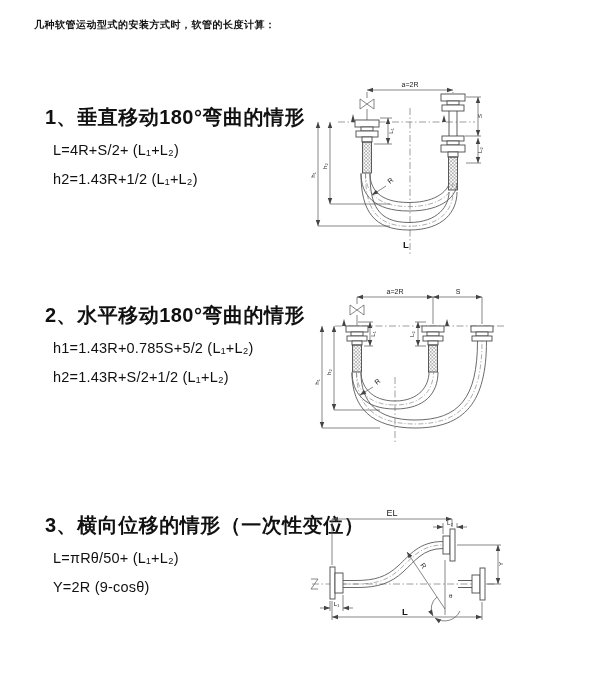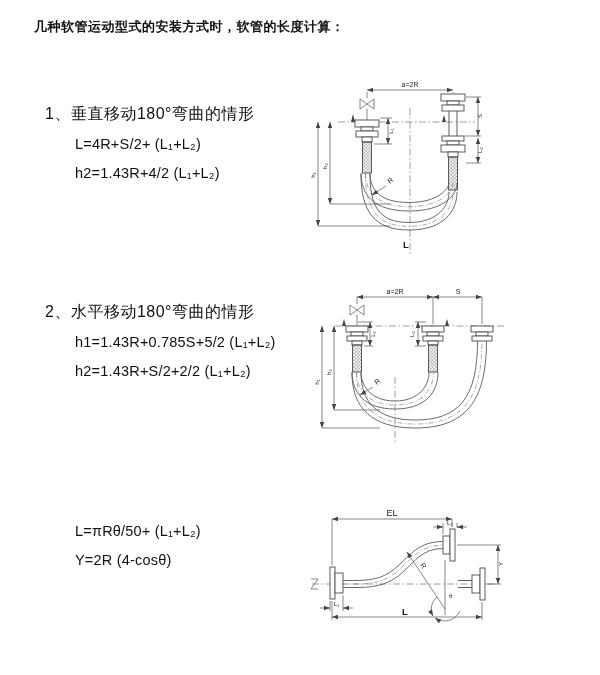--- a/index.html
+++ b/index.html
@@ -2,25 +2,25 @@
 <html><head>
 <meta charset="utf-8">
 <style>
   html,body { margin:0; padding:0; }
   body {
     width:600px; height:675px; background:#ffffff; position:relative;
     font-family:"Liberation Sans", sans-serif; color:#111; overflow:hidden;
   }
   .title {
     position:absolute; left:34px; top:18px;
-    font-size:13px; font-weight:bold; letter-spacing:0.5px; white-space:nowrap;
+    font-size:10px; font-weight:bold; letter-spacing:0.5px; white-space:nowrap;
   }
   .section { position:absolute; left:45px; }
-  .sec-head { font-size:16px; font-weight:normal; letter-spacing:0.5px; white-space:nowrap; }
-  .formulas { margin:11px 0 0 30px; font-size:14.5px; font-weight:500; }
+  .sec-head { font-size:20px; font-weight:bold; letter-spacing:0.5px; white-space:nowrap; }
+  .formulas { margin:11px 0 0 8px; font-size:14.5px; font-weight:500; }
   .formulas .formula { margin-bottom:13px; white-space:nowrap; letter-spacing:0.2px; }
   .fig { position:absolute; }
   svg .pipe { stroke:#4a4a4a; stroke-width:0.9; fill:none; }
   svg .wall { stroke:#5a5a5a; stroke-width:0.9; fill:none; }
   svg .thin { stroke:#555; stroke-width:0.7; fill:none; }
   svg .cl   { stroke:#6a6a6a; stroke-width:0.65; fill:none; stroke-dasharray:7 2.5 1.5 2.5; }
   svg .cla  { stroke:#777; stroke-width:0.6; fill:none; stroke-dasharray:5 2 1.2 2; }
   svg .flg  { stroke:#4a4a4a; stroke-width:0.9; fill:#ffffff; }
   svg .hat  { stroke:#4a4a4a; stroke-width:0.9; }
   svg text  { font-family:"Liberation Sans", sans-serif; font-size:7px; fill:#1a1a1a; }
@@ -31,21 +31,21 @@
 <body>
 
 <div class="title">几种软管运动型式的安装方式时，软管的长度计算：</div>
 
 <div class="section" style="top:104px;">
   <div class="sec-head">
     <span>1、</span><span>垂直移动180°弯曲的情形</span>
   </div>
   <div class="formulas">
     <div class="formula">L=4R+S/2+ (L₁+L₂)</div>
-    <div class="formula">h2=1.43R+4/2 (L₁+L₂)</div>
+    <div class="formula">h2=1.43R+1/2 (L₁+L₂)</div>
   </div>
 </div>
 
 <svg class="fig" style="left:310px; top:78px;" width="272" height="180" viewBox="0 0 272 180">
   <defs>
     <marker id="ar1" viewBox="0 0 8 6" refX="7.4" refY="3" markerWidth="7" markerHeight="5.2" markerUnits="userSpaceOnUse" orient="auto-start-reverse">
       <path d="M0.4,0.4 L7.4,3 L0.4,5.6 Z" fill="#444"></path>
     </marker>
     <pattern id="hp1" width="3.4" height="3.4" patternUnits="userSpaceOnUse">
       <path d="M0,3.4 L3.4,0 M0,0 L3.4,3.4" stroke="#6b6b6b" stroke-width="0.45"></path>
@@ -126,21 +126,21 @@
 
   <text class="big" x="93" y="170">L</text>
 </svg>
 
 <div class="section" style="top:302px;">
   <div class="sec-head">
     <span>2、</span><span>水平移动180°弯曲的情形</span>
   </div>
   <div class="formulas">
     <div class="formula">h1=1.43R+0.785S+5/2 (L₁+L₂)</div>
-    <div class="formula">h2=1.43R+S/2+2/2 (L₁+L₂)</div>
+    <div class="formula">h2=1.43R+S/2+1/2 (L₁+L₂)</div>
   </div>
 </div>
 
 <svg class="fig" style="left:310px; top:282px;" width="290" height="170" viewBox="0 0 290 170">
   <defs>
     <marker id="ar2" viewBox="0 0 8 6" refX="7.4" refY="3" markerWidth="7" markerHeight="5.2" markerUnits="userSpaceOnUse" orient="auto-start-reverse">
       <path d="M0.4,0.4 L7.4,3 L0.4,5.6 Z" fill="#444"></path>
     </marker>
     <pattern id="hp2" width="3.4" height="3.4" patternUnits="userSpaceOnUse">
       <path d="M0,3.4 L3.4,0 M0,0 L3.4,3.4" stroke="#6b6b6b" stroke-width="0.45"></path>
@@ -214,23 +214,26 @@
   <line class="thin" x1="12" y1="44" x2="12" y2="146" marker-start="url(#ar2)" marker-end="url(#ar2)"></line>
   <line class="thin" x1="24" y1="44" x2="24" y2="128" marker-start="url(#ar2)" marker-end="url(#ar2)"></line>
   <text class="sm" x="9" y="100" text-anchor="middle" transform="rotate(-90 9 100)">h₁</text>
   <text class="sm" x="21" y="90" text-anchor="middle" transform="rotate(-90 21 90)">h₂</text>
 
   <line class="thin" x1="63" y1="105" x2="50" y2="113" marker-end="url(#ar2)"></line>
   <text x="67" y="103" transform="rotate(-40 67 103)">R</text>
 </svg>
 
 <div class="section" style="top:512px;">
+  <div class="sec-head">
+    <span>3、</span><span>横向位移的情形（一次性变位）</span>
+  </div>
   <div class="formulas">
     <div class="formula">L=πRθ/50+ (L₁+L₂)</div>
-    <div class="formula">Y=2R (4-cosθ)</div>
+    <div class="formula">Y=2R (9-cosθ)</div>
   </div>
 </div>
 
 <svg class="fig" style="left:300px; top:505px;" width="300" height="140" viewBox="0 0 300 140">
   <defs>
     <marker id="ar3" viewBox="0 0 8 6" refX="7.4" refY="3" markerWidth="7" markerHeight="5.2" markerUnits="userSpaceOnUse" orient="auto-start-reverse">
       <path d="M0.4,0.4 L7.4,3 L0.4,5.6 Z" fill="#444"></path>
     </marker>
   </defs>
 

